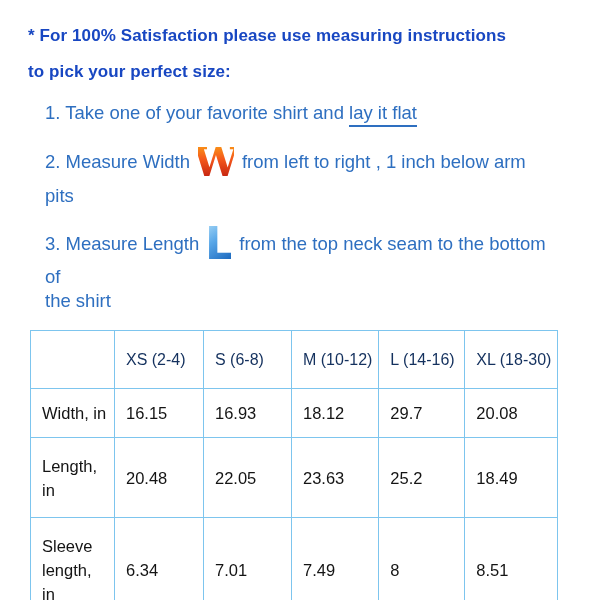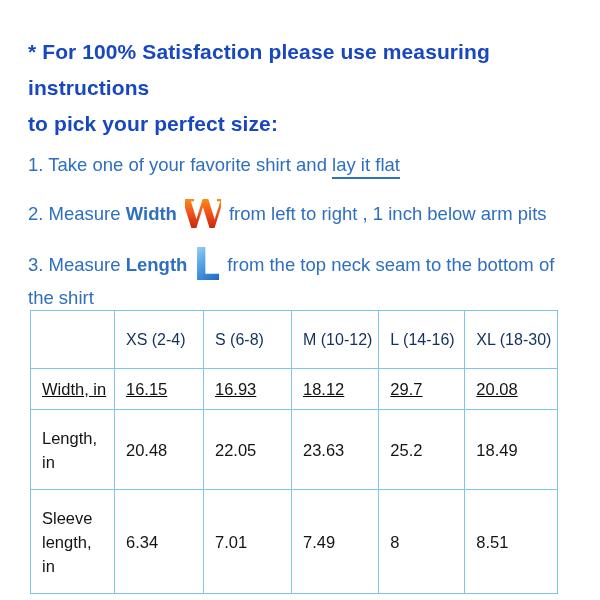--- a/index.html
+++ b/index.html
@@ -7,38 +7,38 @@
     width:600px;height:600px;overflow:hidden;
     font-family:"Liberation Sans","DejaVu Sans",sans-serif;
     -webkit-font-smoothing:antialiased;
   }
   .page{padding:18px 28px 0 28px;}
 
   
   .note{
     color:var(--header_blue,#1847c2);
     font-weight:700;
-    font-size:21px;
+    font-size:17px;
     line-height:36px;
     white-space:pre-line;
-    margin:16px 0 10px 0;
+    margin:0 0 10px 0;
     letter-spacing:.1px;
   }
 
   
   .step{
     color:var(--text_blue,#2e6fc0);
     font-size:18.5px;
     line-height:24px;
-    margin:0;
+    margin:17px;
   }
   #step1{margin-top:11px;}
   #step2{margin-top:17px;}
   #step3{margin-top:10px;}
-  .kw{font-weight:700;}
+  .kw{font-weight:400;}
   .wrapline{white-space:pre-line;}
   .ul{
     border-bottom:2px solid var(--text_blue,#2e6fc0);
     padding-bottom:2px;
   }
   .letter-icon{
     display:inline-block;
     vertical-align:middle;
     margin:0 8px;
     position:relative;
@@ -74,21 +74,21 @@
     color:var(--cell_text,#141414);
     font-size:16.5px;
     line-height:24px;
   }
   td.lbl{
     font-size:15.5px;
     white-space:pre-line;
     padding-right:4px;
   }
   tr.row-head{height:58px;}
-  tr.row-w{height:41px;text-decoration:underline;}
+  tr.row-w{height:49px;}
   tr.row-l{height:80px;}
   tr.row-s{height:104px;}
 </style>
 </head>
 <body>
 
 <div class="page">
 
   <div class="note">* For 100% Satisfaction please use measuring instructions
 to pick your perfect size:</div>

